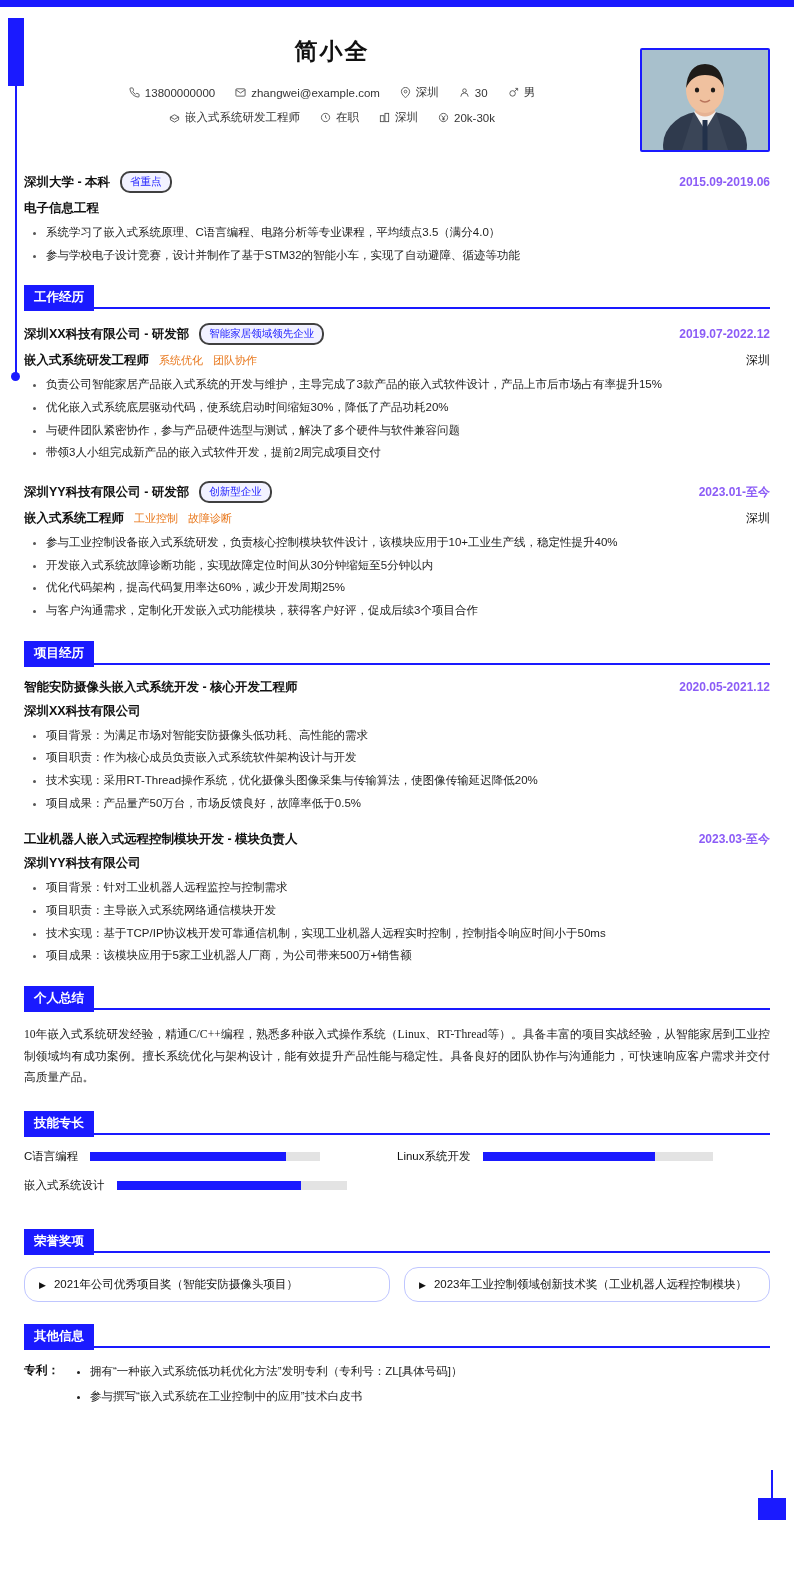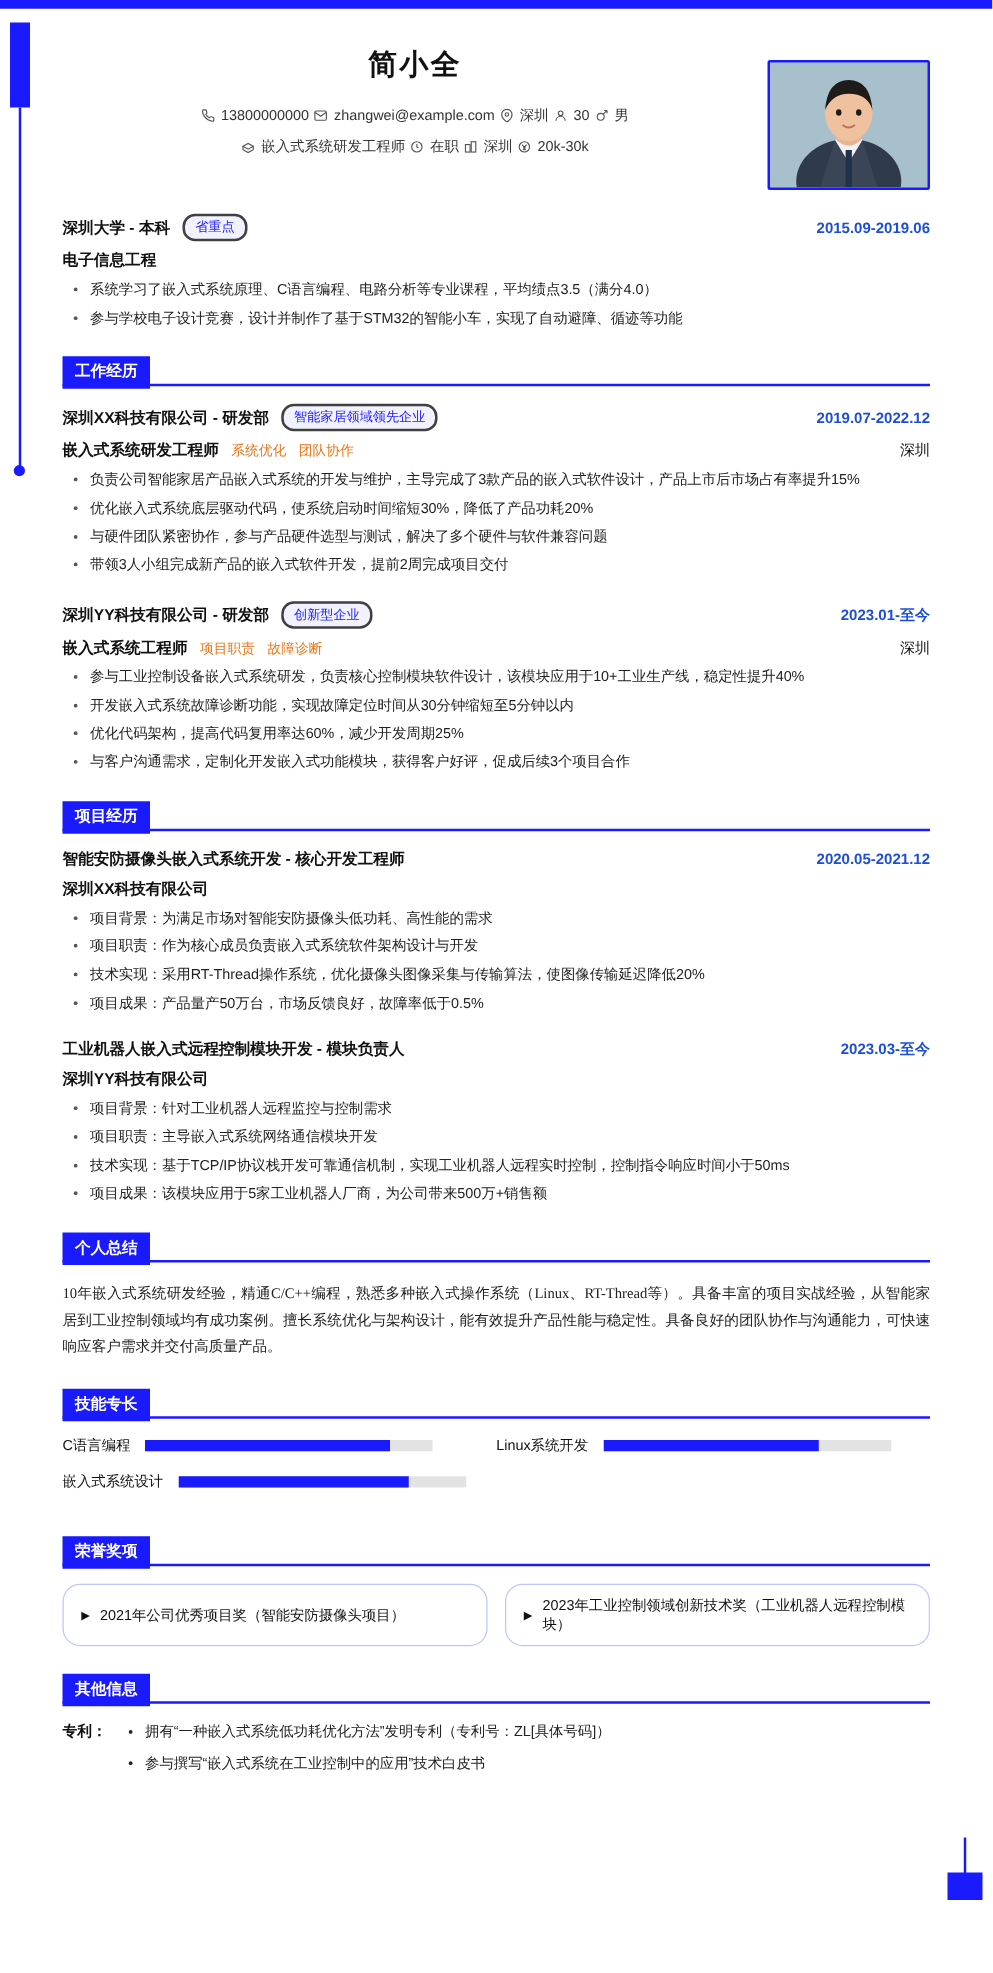--- a/index.html
+++ b/index.html
@@ -37,31 +37,31 @@
   }
   .br-block {
     position:absolute; top:1498px; right:8px; width:28px; height:22px;
     background:#1a1aff;
   }
   .br-line {
     position:absolute; top:1470px; right:21px; width:2px; height:30px;
     background:#1a1aff;
   }
 
-  .content { position:relative; padding: 0 50px; }
+  .content { position:relative; padding: 0 24px; }
 
   
   .header { position:relative; padding-top:36px; padding-bottom:14px; }
   .name {
     text-align:center; font-size:23px; font-weight:bold; color:#111;
     letter-spacing:2px; margin-bottom:18px; padding-right:130px;
   }
   .meta-row {
     display:flex; justify-content:center; align-items:center;
-    gap:4px; font-size:11.5px; color:#333; margin-bottom:10px;
+    gap:20px; font-size:11.5px; color:#333; margin-bottom:10px;
     padding-right:130px; flex-wrap:wrap;
   }
   .meta-item { display:flex; align-items:center; gap:5px; white-space:nowrap; }
   .meta-item svg { display:block; }
   .photo {
     position:absolute; top:48px; right:0; width:130px; height:104px;
     background:#9fb8c4; border:2px solid #1a1aff; border-radius:2px;
     overflow:hidden;
   }
   .photo svg { display:block; }
@@ -78,21 +78,21 @@
     position:absolute; left:0; right:0; bottom:0; height:2px; background:#1a1aff;
   }
 
   .entry { margin-bottom:16px; }
   .entry-top {
     display:flex; align-items:center; justify-content:space-between;
     margin-bottom:7px;
   }
   .entry-left { display:flex; align-items:center; gap:10px; flex-wrap:wrap; }
   .entry-title { font-size:12.5px; font-weight:bold; color:#111; }
-  .entry-date { font-size:12px; font-weight:bold; color:#1d4ed8; white-space:nowrap; }
+  .entry-date { font-size:12px; font-weight:bold; color:#8b5cf6; white-space:nowrap; }
   .entry-right-plain { font-size:12px; color:#111; white-space:nowrap; }
 
   .chip {
     font-size:10.5px; color:#1a1aff; border:2px solid #404040;
     border-radius:10px; padding:2px 8px; background:#f2f2ff;
     white-space:nowrap;
     font-family:Liberation Mono, monospace;
   }
   .chip-orange {
     font-size:11px; color:#e8761a; background:transparent;
@@ -310,21 +310,21 @@
         <div class="entry-top">
           <div class="entry-left">
             <span class="entry-title">深圳YY科技有限公司 - 研发部</span>
             <span class="chip">创新型企业</span>
           </div>
           <span class="entry-date">2023.01-至今</span>
         </div>
         <div class="entry-top">
           <div class="entry-left">
             <span class="entry-title">嵌入式系统工程师</span>
-            <span class="chip-orange">项目职责</span>
+            <span class="chip-orange">工业控制</span>
             <span class="chip-orange">故障诊断</span>
           </div>
           <span class="entry-right-plain">深圳</span>
         </div>
         <ul class="bullets">
           <li>参与工业控制设备嵌入式系统研发，负责核心控制模块软件设计，该模块应用于10+工业生产线，稳定性提升40%</li>
           <li>开发嵌入式系统故障诊断功能，实现故障定位时间从30分钟缩短至5分钟以内</li>
           <li>优化代码架构，提高代码复用率达60%，减少开发周期25%</li>
           <li>与客户沟通需求，定制化开发嵌入式功能模块，获得客户好评，促成后续3个项目合作</li>
         </ul>

